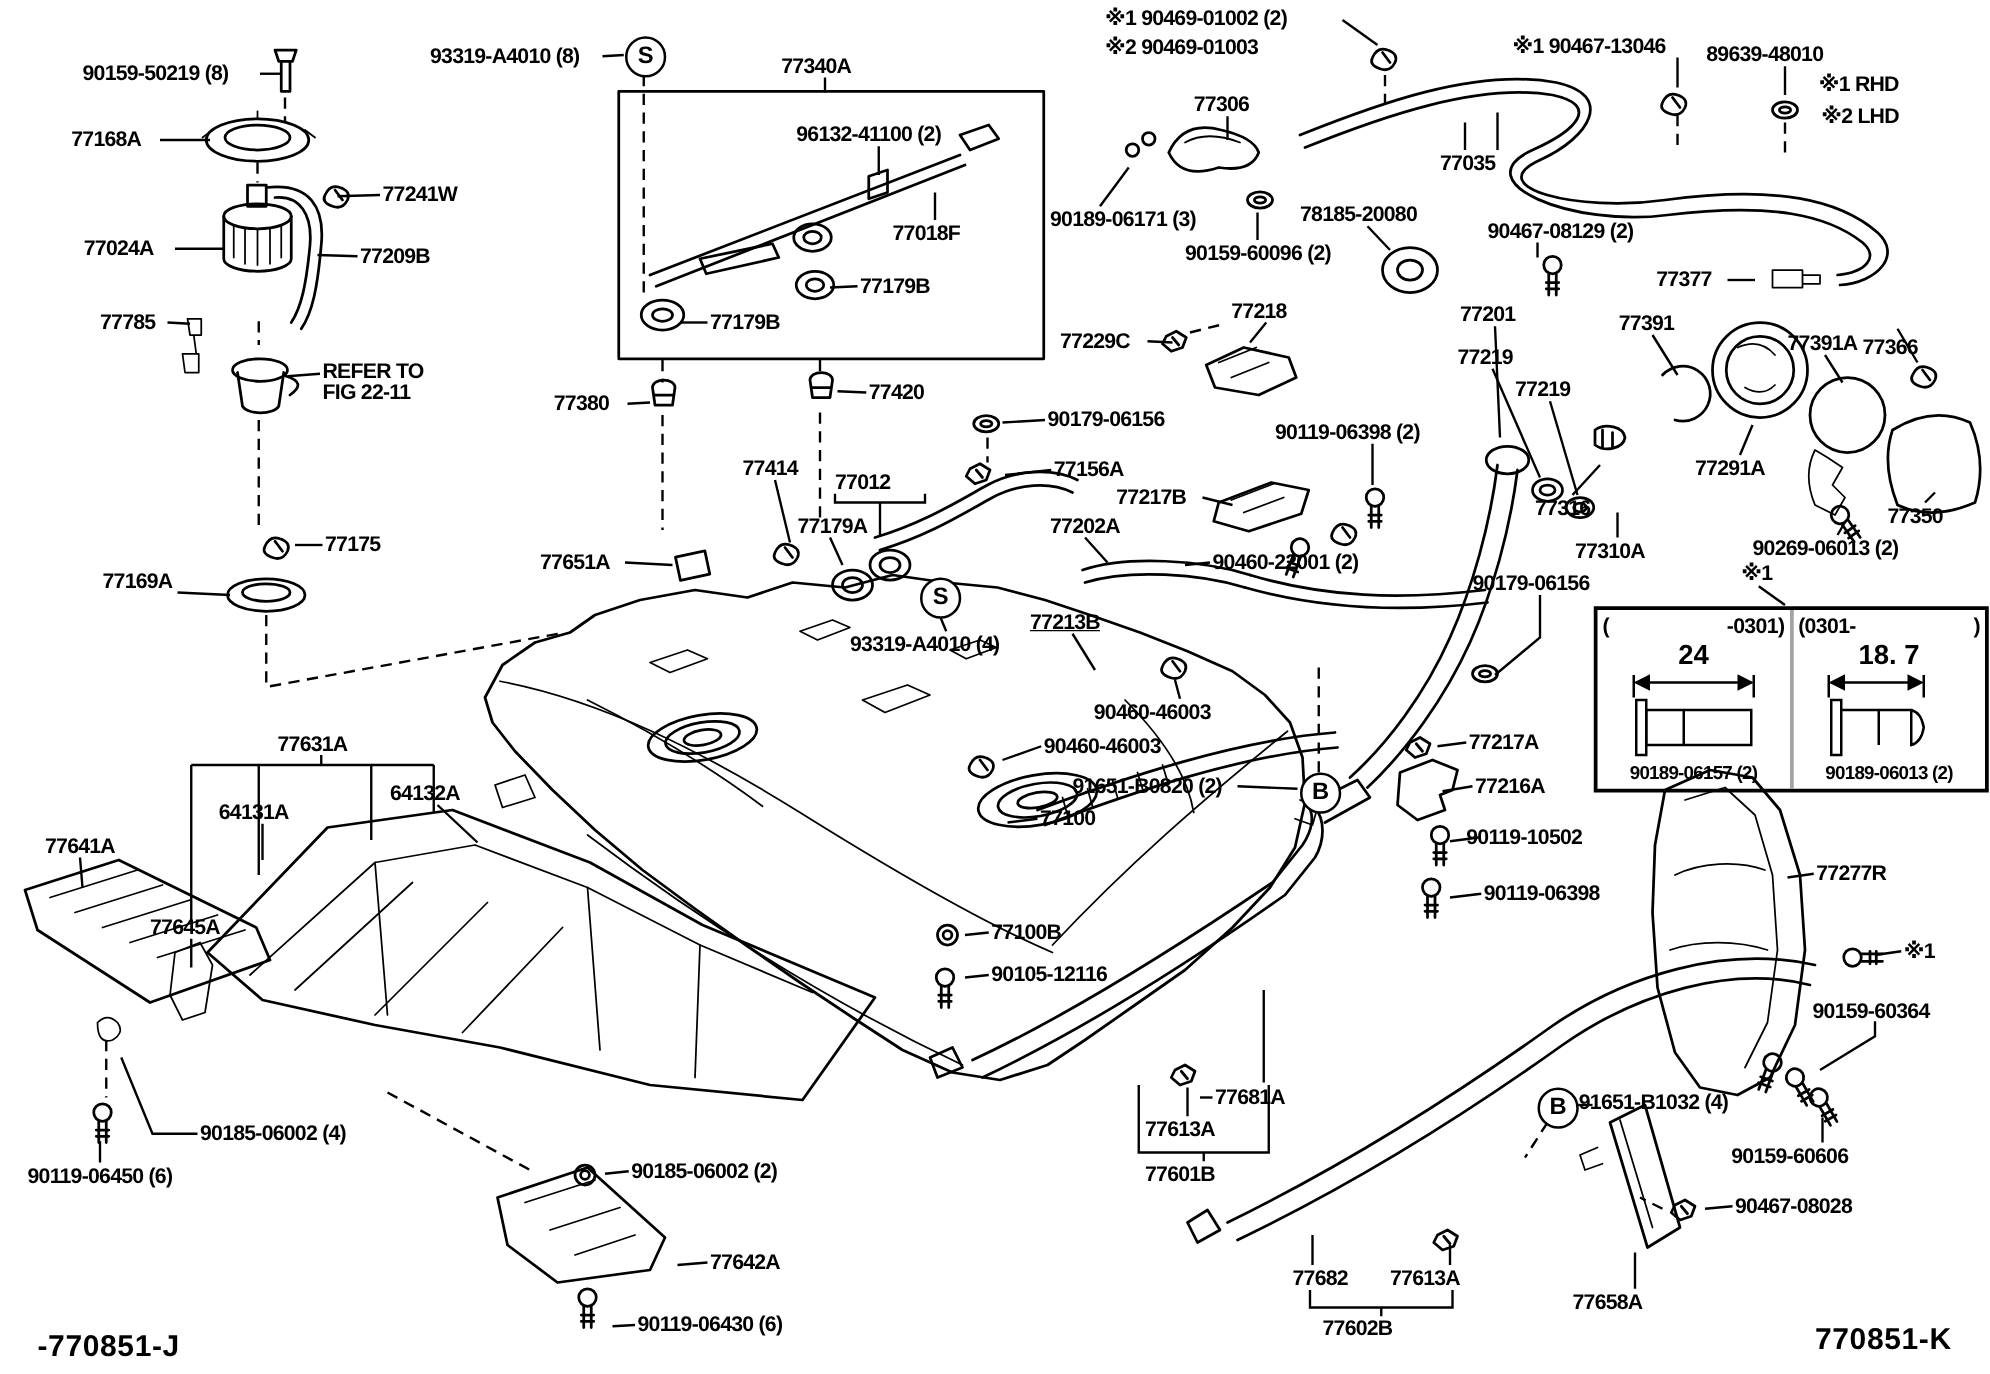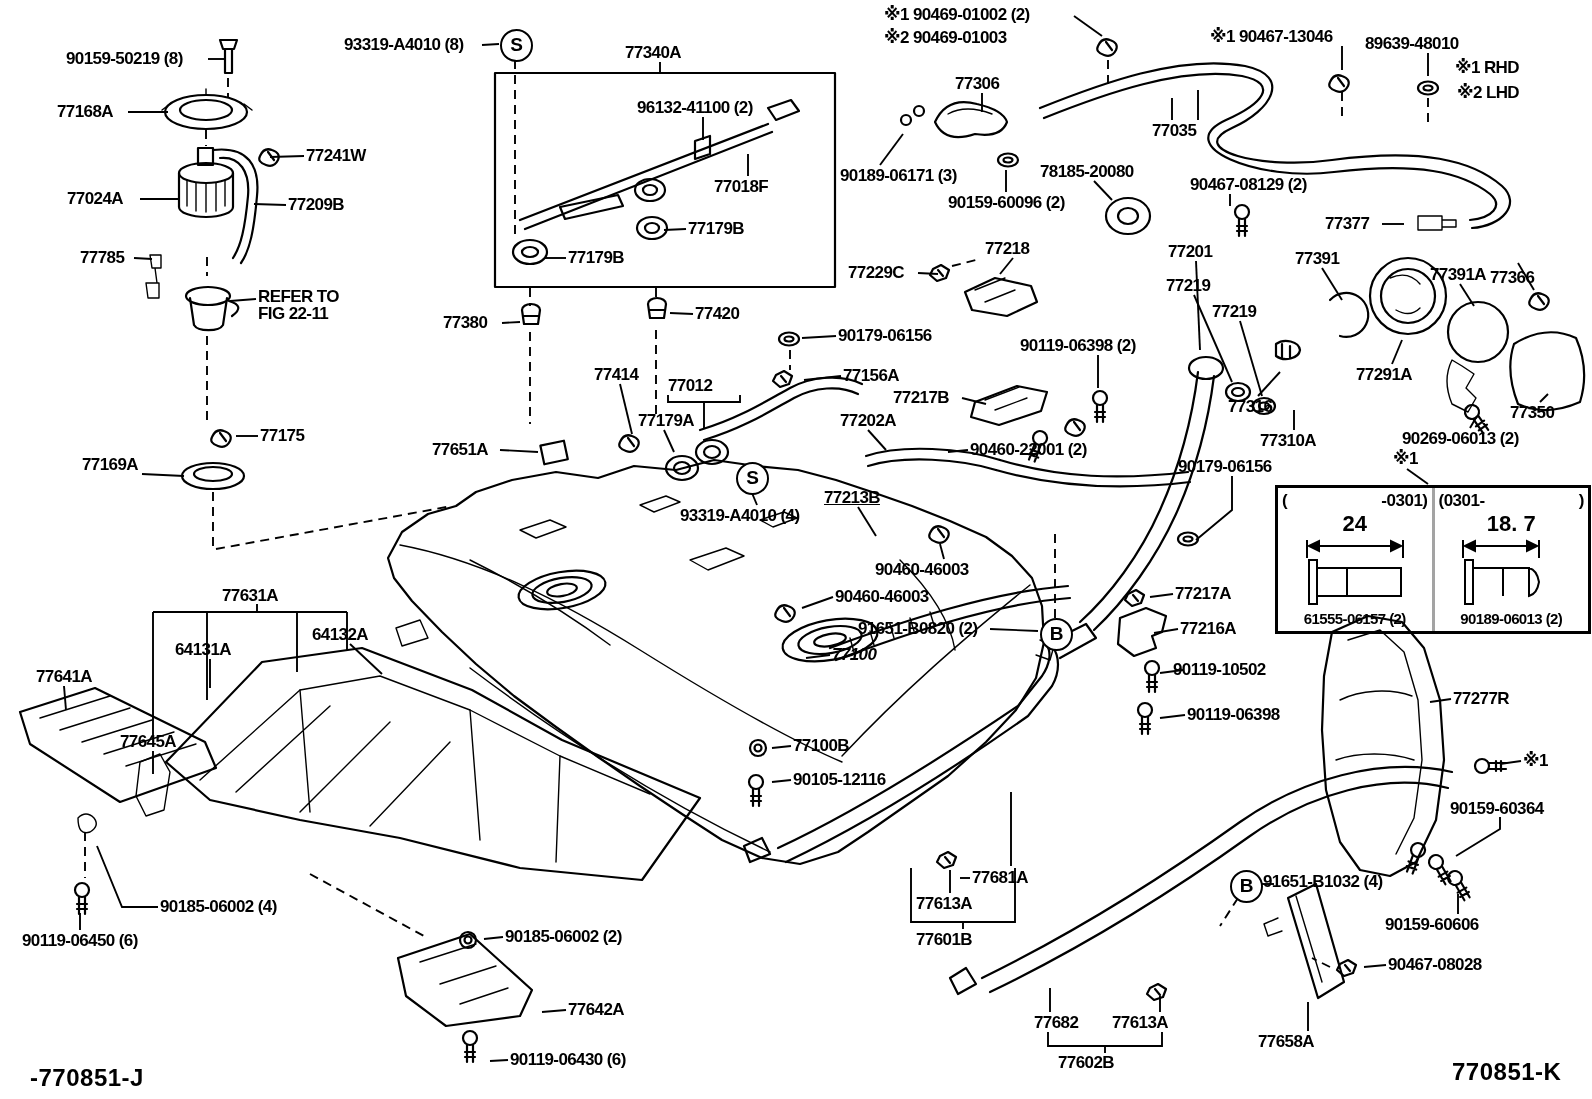--- a/index.html
+++ b/index.html
@@ -399,21 +399,21 @@
       <div class="plabel" style="left: 668px; top: 377px;">77012</div>
       <div class="plabel" style="left: 638px; top: 412px;">77179A</div>
       <div class="plabel" style="left: 432px; top: 441px;">77651A</div>
       <div class="plabel" style="left: 680px; top: 507px;">93319-A4010 (4)</div>
       <div class="plabel" style="left: 824px; top: 489px; text-decoration: underline;">77213B</div>
       <div class="plabel" style="left: 875px; top: 561px;">90460-46003</div>
       <div class="plabel" style="left: 835px; top: 588px;">90460-46003</div>
       <div class="plabel" style="left: 1020px; top: 337px;">90119-06398 (2)</div>
       <div class="plabel" style="left: 970px; top: 441px;">90460-22001 (2)</div>
       <div class="plabel" style="left: 858px; top: 620px;">91651-B0820 (2)</div>
-      <div class="plabel" style="left: 832px; top: 646px; font-style: italic;">77100</div>
+      <div class="plabel" style="left: 832px; top: 646px;">77100</div>
       <div class="plabel" style="left: 1175px; top: 585px;">77217A</div>
       <div class="plabel" style="left: 1180px; top: 620px;">77216A</div>
       <div class="plabel" style="left: 1141px; top: 661px; margin-left: 32px;">90119-10502</div>
       <div class="plabel" style="left: 1187px; top: 706px;">90119-06398</div>
       <div class="plabel" style="left: 793px; top: 737px;">77100B</div>
       <div class="plabel" style="left: 793px; top: 771px;">90105-12116</div>
       <div class="plabel" style="left: 222px; top: 587px;">77631A</div>
       <div class="plabel" style="left: 175px; top: 641px;">64131A</div>
       <div class="plabel" style="left: 312px; top: 626px;">64132A</div>
       <div class="plabel" style="left: 36px; top: 668px;">77641A</div>
@@ -453,21 +453,21 @@
         <g fill="none" stroke="#000" stroke-width="2">
           <path d="M14,8 L106,8"></path>
             <path d="M14,8 l10,-5 v10 z" fill="#000"></path>
             <path d="M106,8 l-10,-5 v10 z" fill="#000"></path>
           <path d="M12,2 v18 M108,2 v18"></path>
           <path d="M14,22 h8 v44 h-8 z"></path>
             <path d="M22,30 h84 v28 h-84 z"></path>
             <path d="M52,30 v28"></path>
         </g>
       </svg>
-      <div class="spec-part">61555-06157 (2)</div>
+      <div class="spec-part">90189-06157 (2)</div>
     </div>
     <div class="spec-cell">
       <div class="spec-header"><span>(0301-</span><span>)</span></div>
       <div class="spec-dim">18. 7</div>
       <svg class="spec-draw" width="120" height="72">
         <g fill="none" stroke="#000" stroke-width="2">
           <path d="M14,8 L86,8"></path>
             <path d="M14,8 l10,-5 v10 z" fill="#000"></path>
             <path d="M86,8 l-10,-5 v10 z" fill="#000"></path>
           <path d="M12,2 v18 M88,2 v18"></path>

